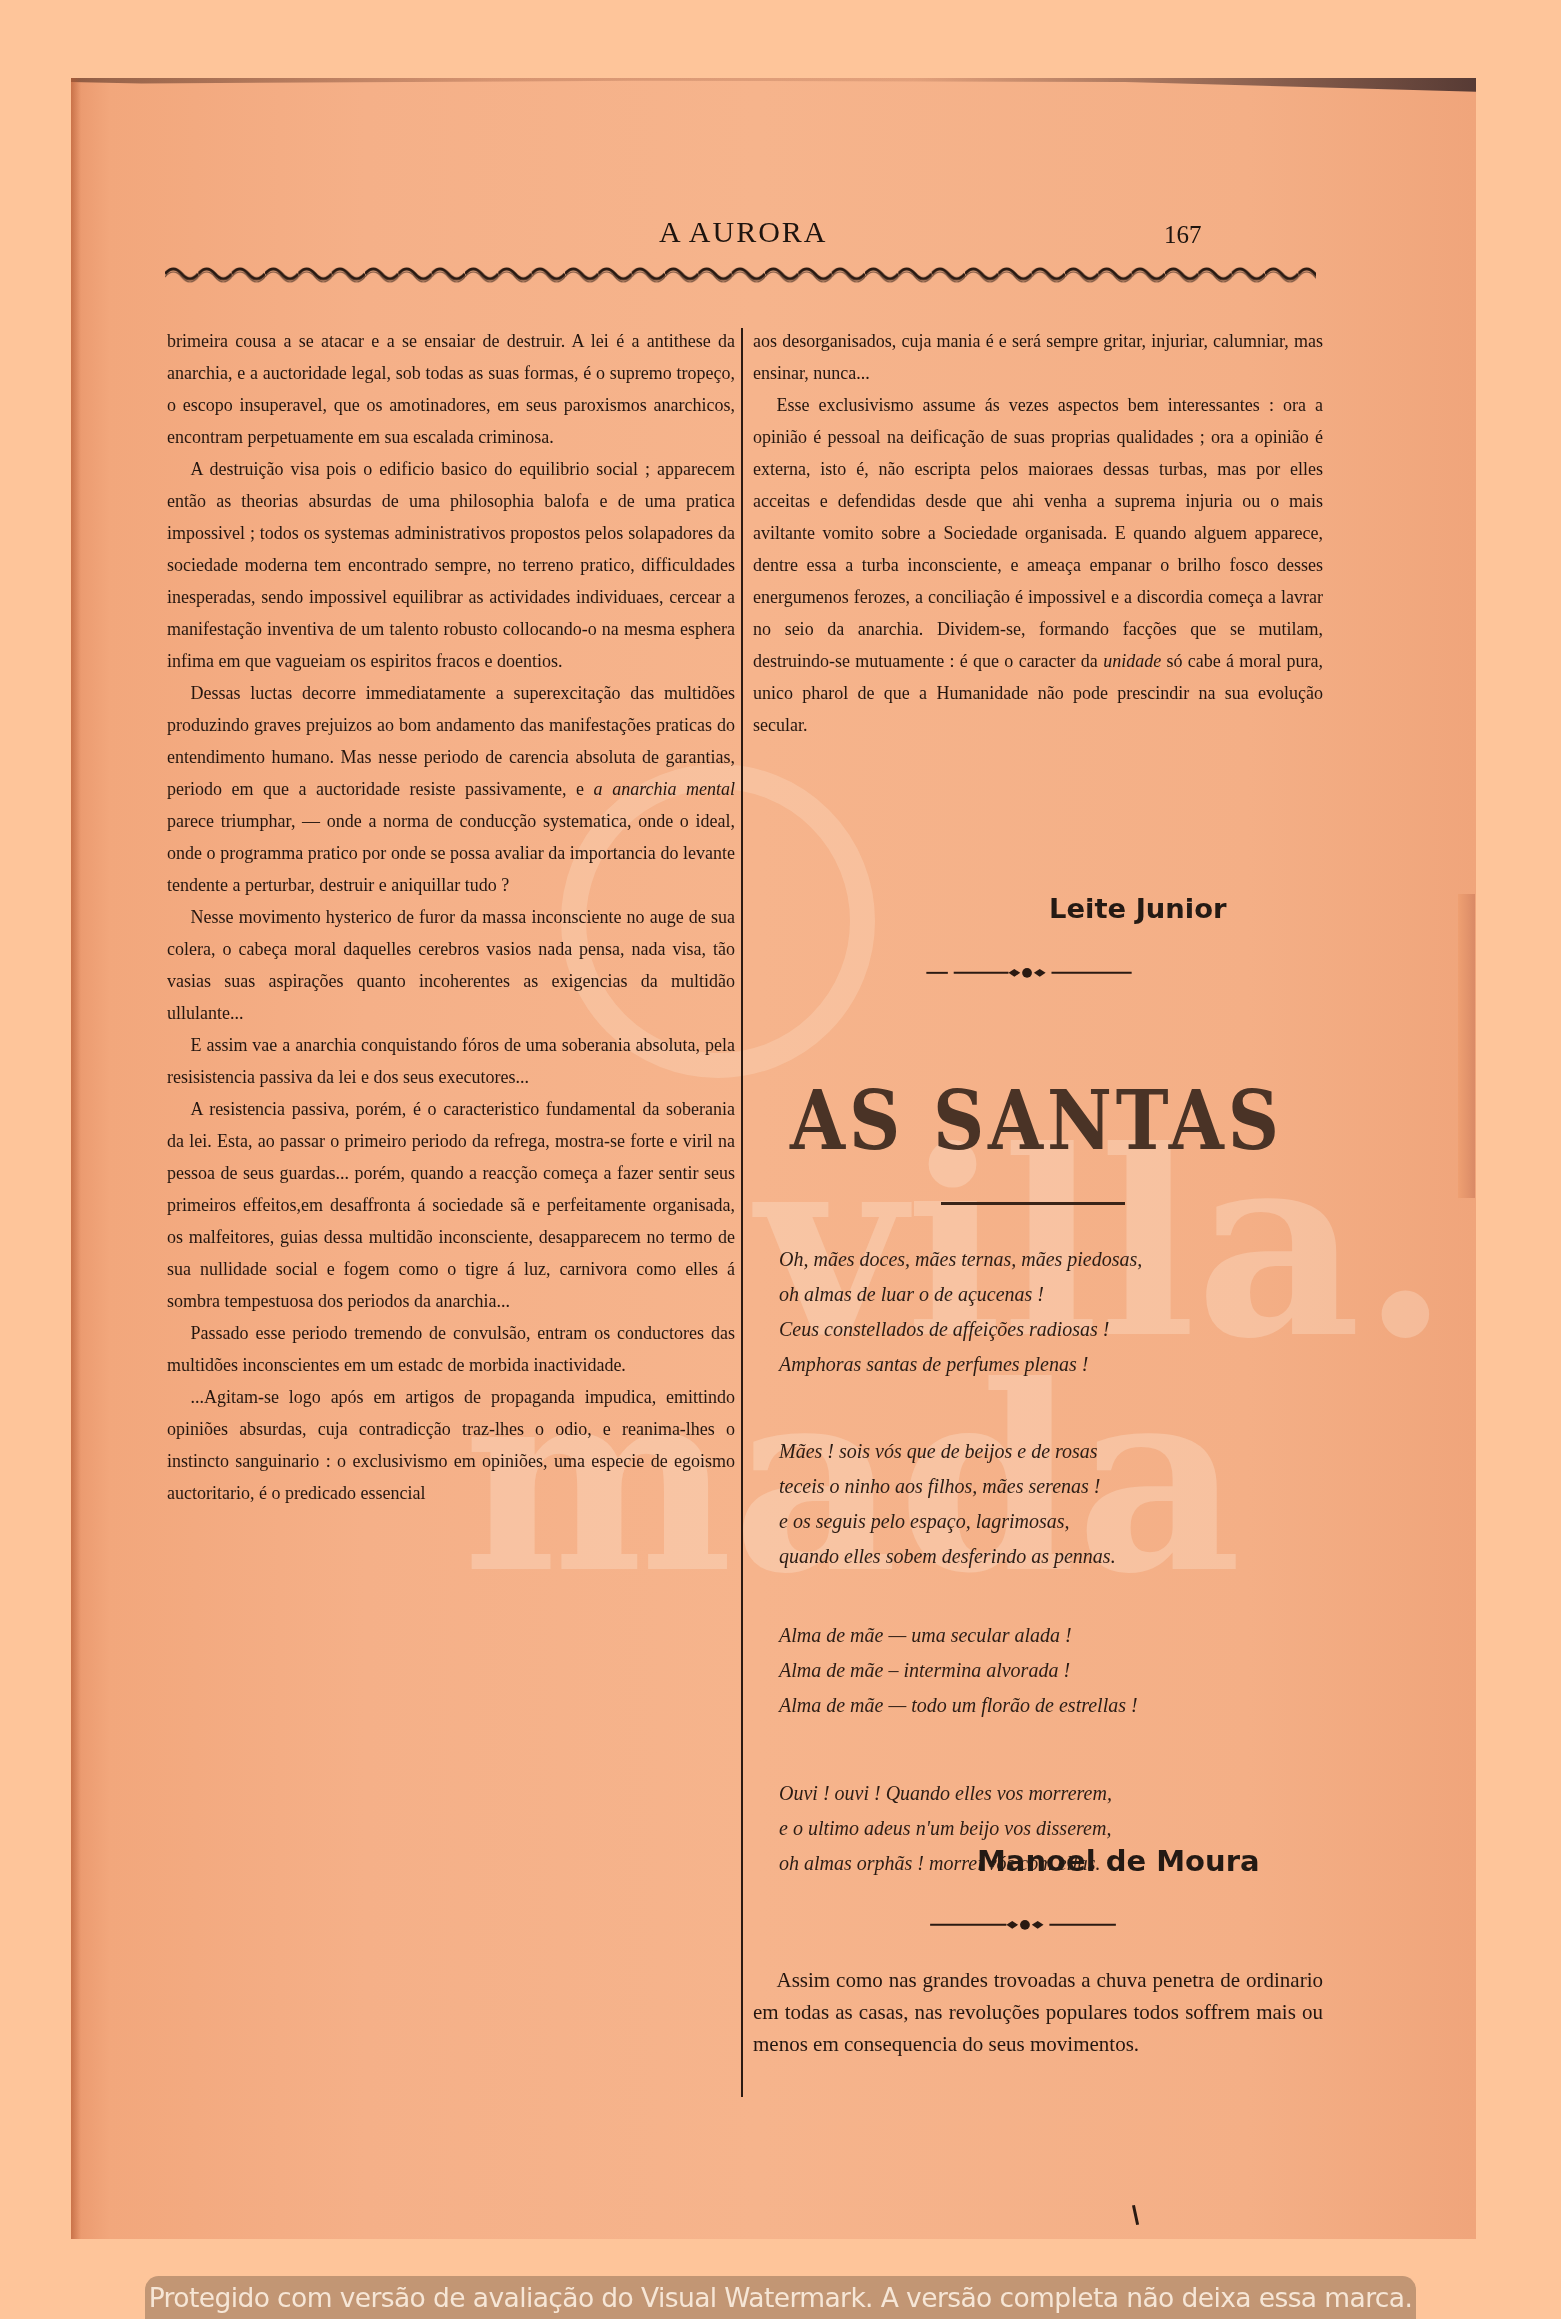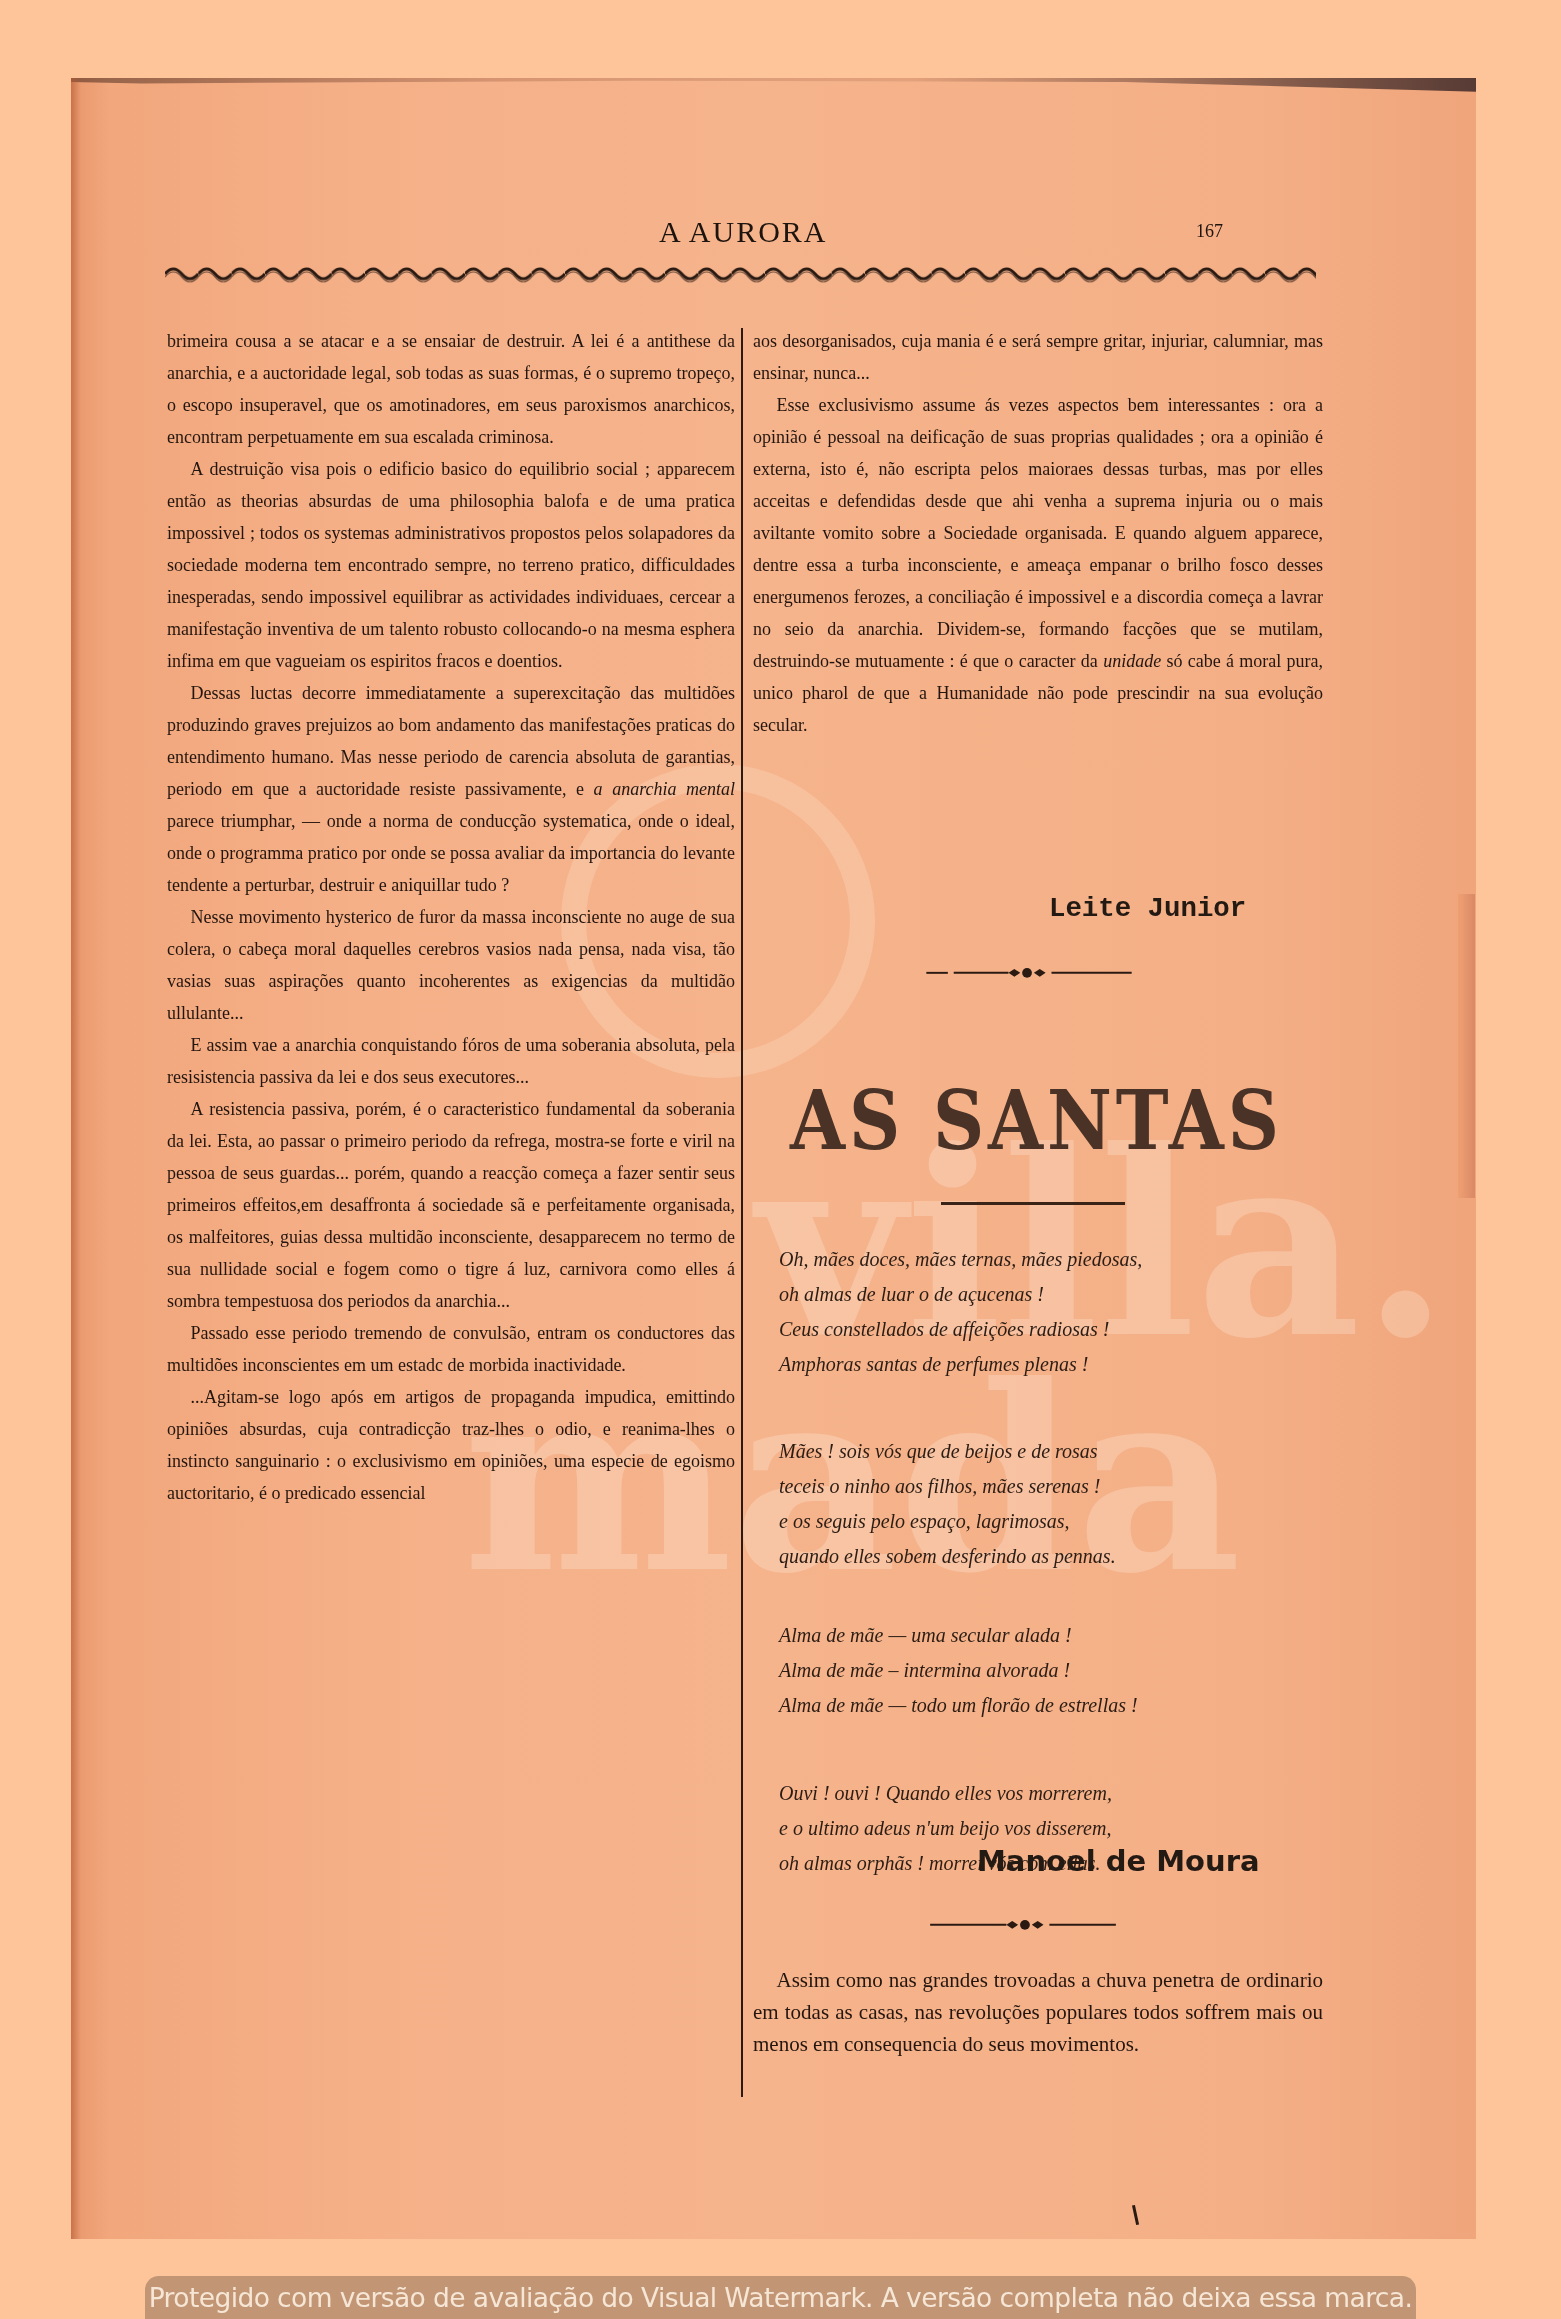--- a/index.html
+++ b/index.html
@@ -8,21 +8,21 @@
     background:linear-gradient(90deg,#E9976C 0px,#F2A77C 39px,#F5B088 294px,#F6B48C 686px,#F4AF86 1176px,#F0A57B 1405px);
     overflow:hidden;}
   .page-top-shadow{position:absolute;left:0;top:0;width:1405px;height:13.7px;
     background:linear-gradient(90deg,rgba(70,40,30,.55) 0%,rgba(120,60,40,.25) 30%,rgba(120,60,40,.15) 60%,rgba(60,40,40,.85) 100%);
     clip-path:polygon(0 0,100% 0,100% 100%,75% 30%,40% 20%,5% 40%,0 30%);}
   .page-left-edge{position:absolute;left:0;top:0;width:9.8px;height:100%;background:linear-gradient(90deg,rgba(180,90,50,.6),rgba(180,90,50,0));}
   .right-tab{position:absolute;left:1458px;top:894px;width:16.7px;height:304px;background:linear-gradient(90deg,#EFA072,#D98A66);}
   .watermark-ghost{position:absolute;color:rgba(255,240,225,.28);font-family:"DejaVu Serif",serif;font-weight:bold;pointer-events:none;}
   .header{position:absolute;top:137px;left:0;width:100%;height:39px;}
   .masthead{position:absolute;left:588px;top:0;font-size:30px;letter-spacing:2px;color:#1e140f;}
-  .page-number{position:absolute;left:1125px;top:5.9px;font-size:18px;color:#1e140f;}
+  .page-number{position:absolute;left:1093px;top:5.9px;font-size:25px;color:#1e140f;}
   .wavy-rule{position:absolute;left:94px;top:188px;width:1151px;height:21.6px;}
   .col-divider{position:absolute;left:670px;top:250px;width:2px;height:1769px;background:#2a1a12;}
   .col{position:absolute;font-size:18px;line-height:32px;text-align:justify;color:#24160f;}
   .col-left{left:96px;top:247px;width:568px;}
   .col-right{left:682px;top:247px;width:570px;}
   .col p{margin:0;text-indent:0;}
   .col p.indent{text-indent:23.5px;}
   .col p .it{font-style:italic;}
   .signature{font-family:"DejaVu Sans","Liberation Sans",sans-serif;font-weight:bold;font-size:27.4px;color:#241a14;position:absolute;}
   .ornament{position:absolute;height:13.7px;}
@@ -72,21 +72,21 @@
     <p class="indent">A resistencia passiva, porém, é o caracteristico fundamental da soberania da lei. Esta, ao passar o primeiro periodo da refrega, mostra-se forte e viril na pessoa de seus guardas... porém, quando a reacção começa a fazer sentir seus primeiros effeitos,em desaffronta á sociedade sã e perfeitamente organisada, os malfeitores, guias dessa multidão inconsciente, desapparecem no termo de sua nullidade social e fogem como o tigre á luz, carnivora como elles á sombra tempestuosa dos periodos da anarchia...</p>
     <p class="indent">Passado esse periodo tremendo de convulsão, entram os conductores das multidões inconscientes em um estadc de morbida inactividade.</p>
     <p class="indent">...Agitam-se logo após em artigos de propaganda impudica, emittindo opiniões absurdas, cuja contradicção traz-lhes o odio, e reanima-lhes o instincto sanguinario : o exclusivismo em opiniões, uma especie de egoismo auctoritario, é o predicado essencial</p>
   </div>
 
   <div class="col col-right">
     <p>aos desorganisados, cuja mania é e será sempre gritar, injuriar, calumniar, mas ensinar, nunca...</p>
     <p class="indent"><span>Esse exclusivismo assume ás vezes aspectos bem interessantes : ora a opinião é pessoal na deificação de suas proprias qualidades ; ora a opinião é externa, isto é, não escripta pelos maioraes dessas turbas, mas por elles acceitas e defendidas desde que ahi venha a suprema injuria ou o mais aviltante vomito sobre a Sociedade organisada. E quando alguem apparece, dentre essa a turba inconsciente, e ameaça empanar o brilho fosco desses energumenos ferozes, a conciliação é impossivel e a discordia começa a lavrar no seio da anarchia. Dividem-se, formando facções que se mutilam, destruindo-se mutuamente : é que o caracter da </span><span class="it">unidade</span><span> só cabe á moral pura, unico pharol de que a Humanidade não pode prescindir na sua evolução secular.</span></p>
   </div>
 
-  <div class="signature" style="left:978px;top:815px;font-family:Liberation Mono, monospace;">Leite Junior</div>
+  <div class="signature" style="left:978px;top:815px;">Leite Junior</div>
 
   <svg class="ornament" style="left:855px;top:888px;width:206px;" viewBox="0 0 210 14">
     <line x1="0" y1="7" x2="22" y2="7" stroke="#2a1a12" stroke-width="2"></line>
     <line x1="28" y1="7" x2="84" y2="7" stroke="#2a1a12" stroke-width="2"></line>
     <polygon points="84,7 90,3 96,7 90,11" fill="#2a1a12"></polygon>
     <circle cx="103" cy="7" r="5" fill="#2a1a12"></circle>
     <polygon points="110,7 116,3 122,7 116,11" fill="#2a1a12"></polygon>
     <line x1="128" y1="7" x2="210" y2="7" stroke="#2a1a12" stroke-width="2"></line>
   </svg>
 

